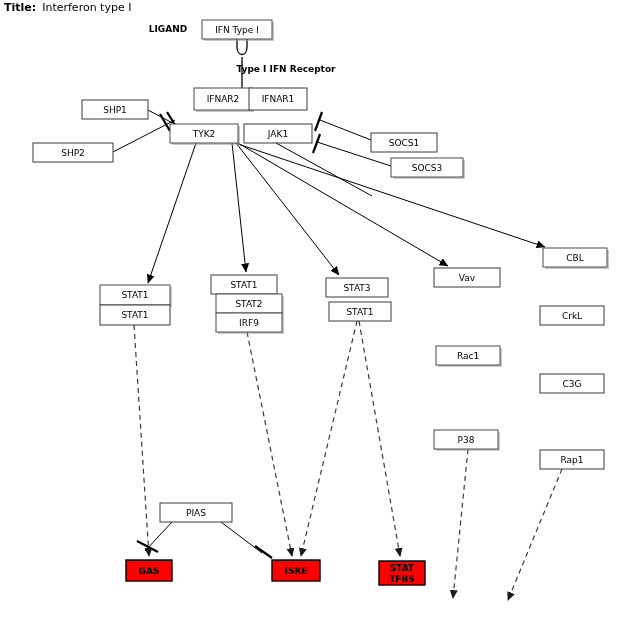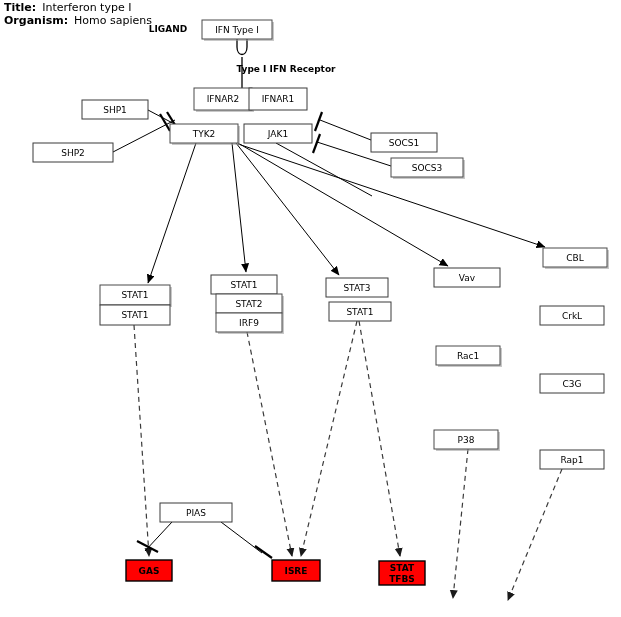--- a/index.html
+++ b/index.html
@@ -115,23 +115,20 @@
 </style>
 </head>
 <body>
 
 <div id="pathway-root">
 
   <div class="meta-block">
     <span class="meta-row">
       <span class="meta-key">Title:</span><span class="meta-val">Interferon type I</span>
     </span>
-    <span class="meta-row">
-      <span class="meta-key">Organism:</span><span class="meta-val">Homo sapiens</span>
-    </span>
   </div>
 
   <svg id="diagram" viewBox="0 0 621 617">
     <defs>
       <marker id="arrowSolid" markerWidth="11" markerHeight="11" refX="8.5" refY="4" orient="auto" markerUnits="userSpaceOnUse">
         <path d="M 0 0 L 9 4 L 0 8 z" fill="#000000"></path>
       </marker>
       <marker id="arrowDashed" markerWidth="11" markerHeight="11" refX="8" refY="4" orient="auto" markerUnits="userSpaceOnUse">
         <path d="M 0 0 L 9 4 L 0 8 z" fill="#1a1a1a"></path>
       </marker>

